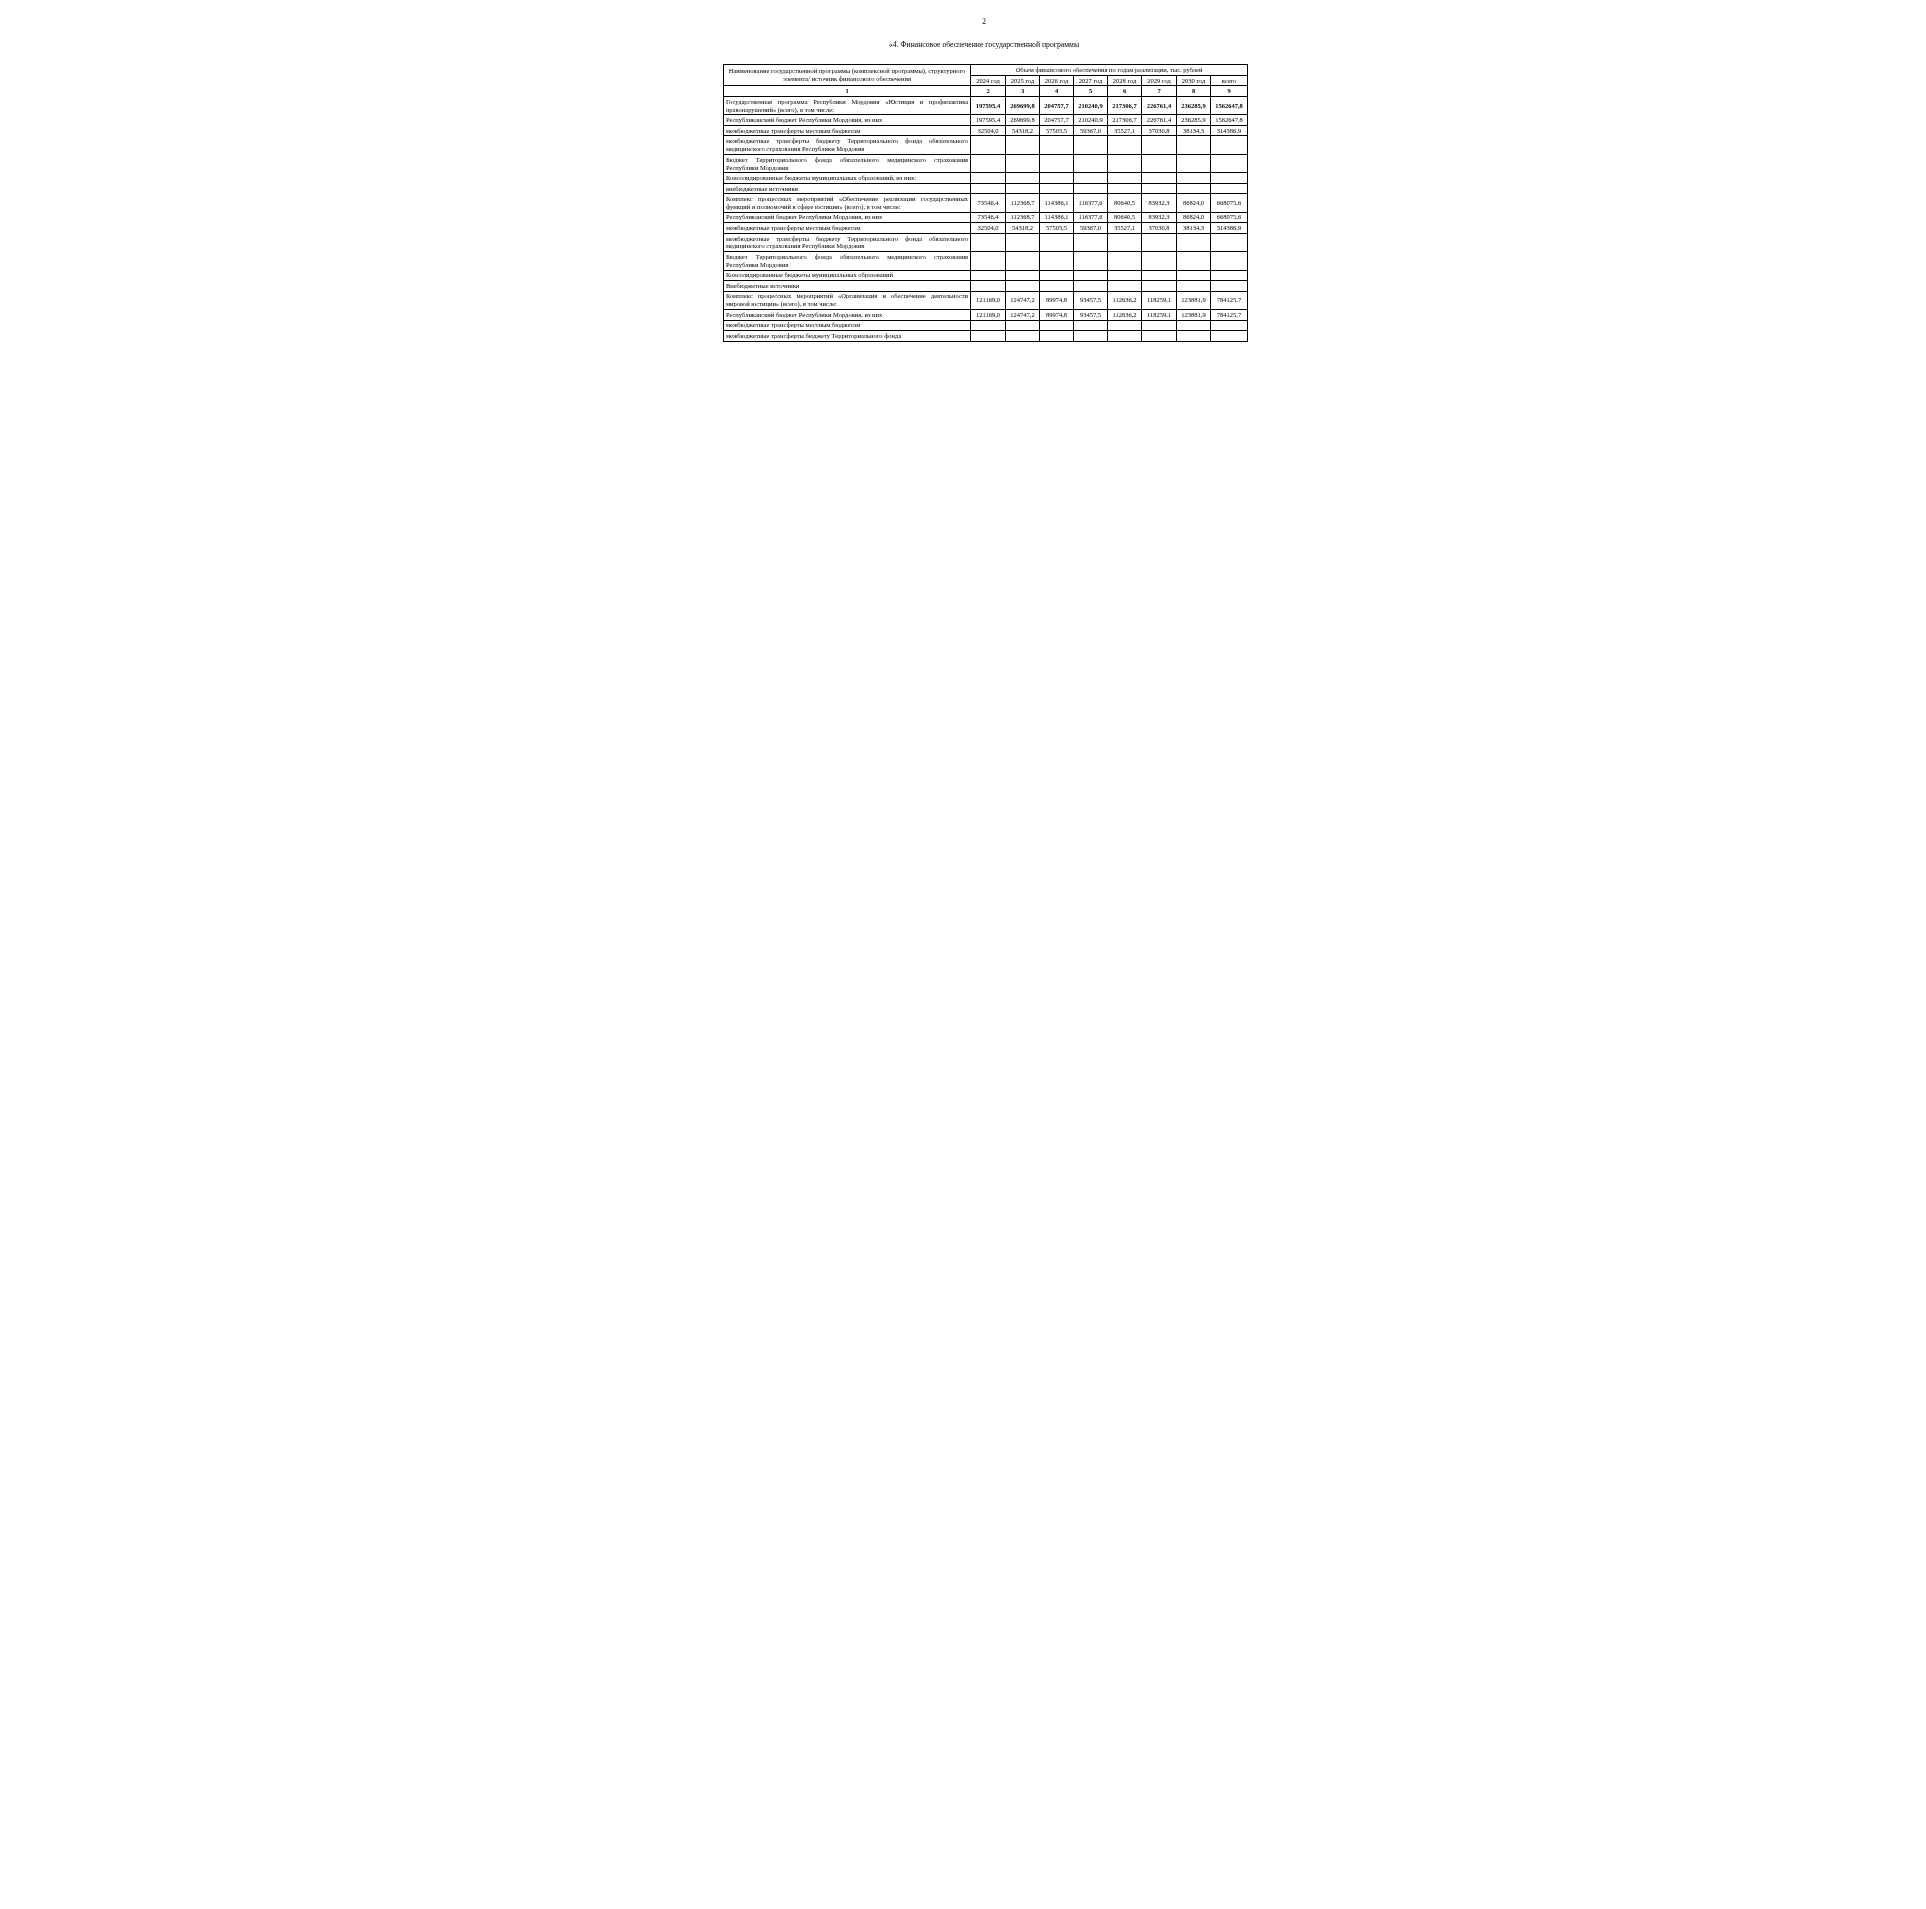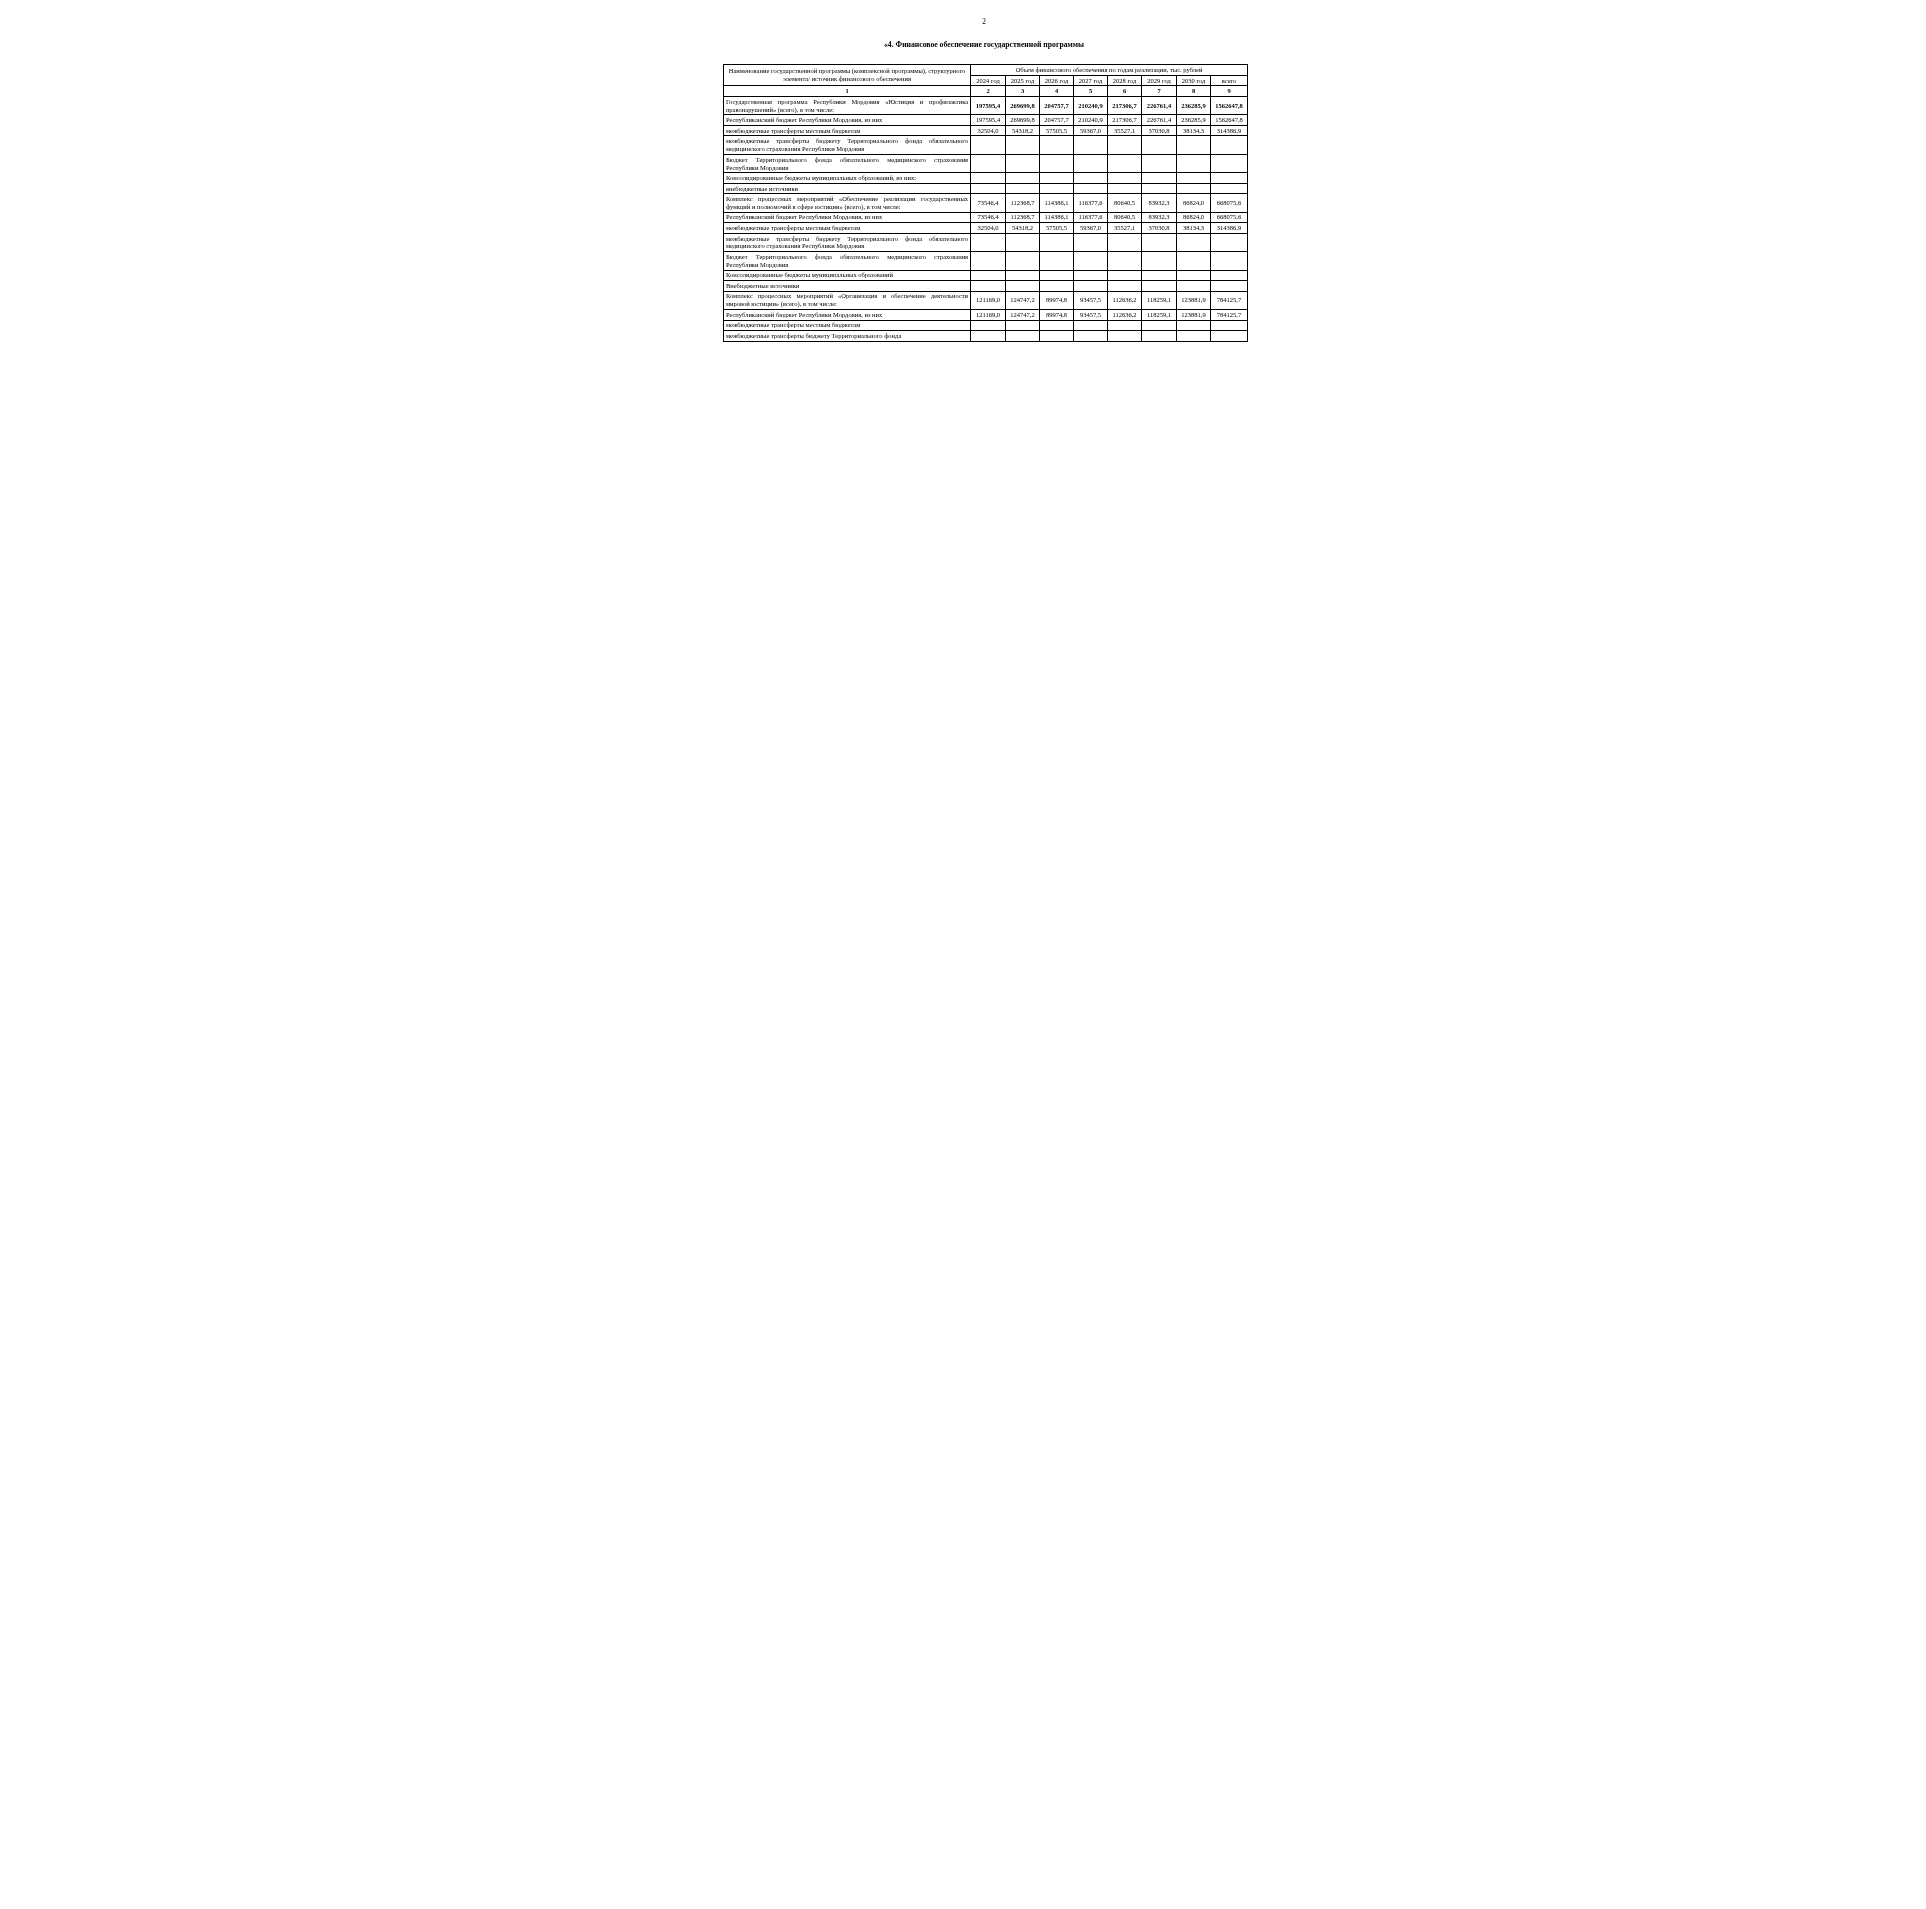--- a/index.html
+++ b/index.html
@@ -18,21 +18,21 @@
     padding: 17.7px 16px 23px 58px;
   }
   .content { width: 522px; }
   .page-number {
     text-align: center;
     font-size: 7.3px;
     line-height: 1.1;
   }
   .doc-title {
     text-align: center;
-    font-weight: bold;
+    font-weight: normal;
     font-size: 7.7px;
     margin: 14px 0 15.4px 0;
     line-height: 1.2;
   }
   table.fin-table {
     border-collapse: collapse;
     table-layout: fixed;
     width: 522px;
   }
   table.fin-table td {

